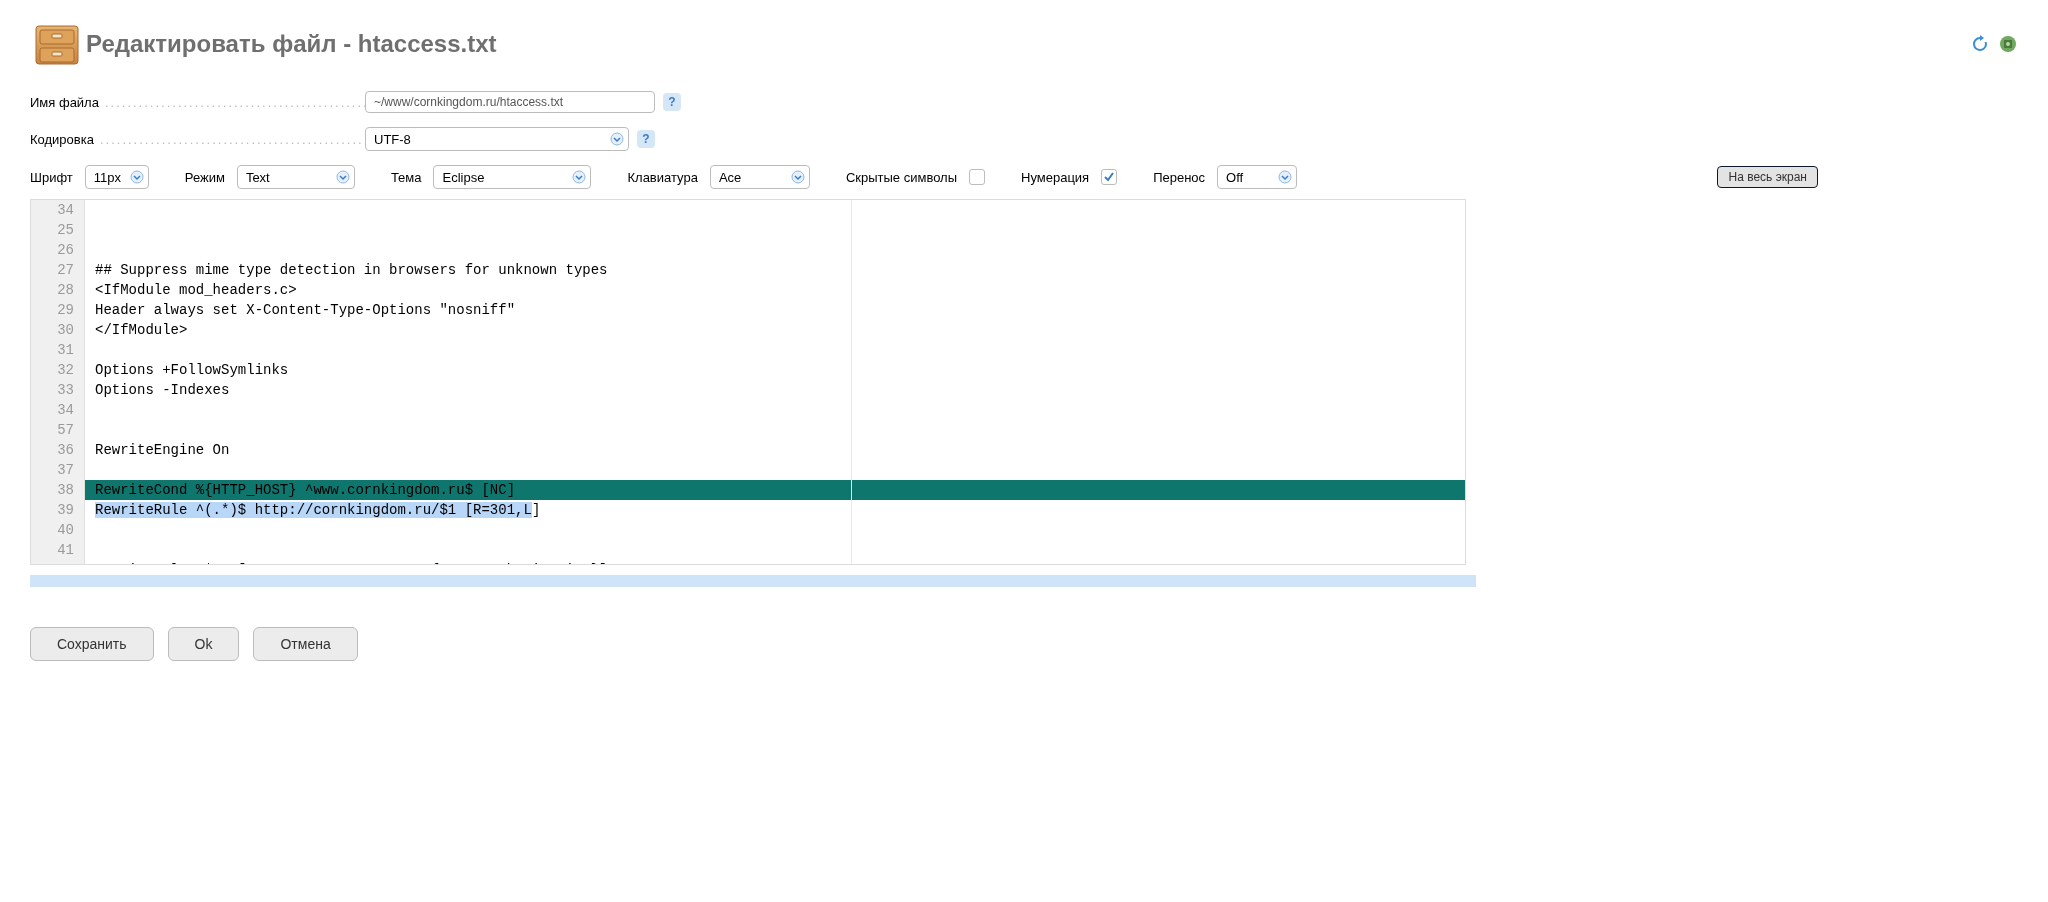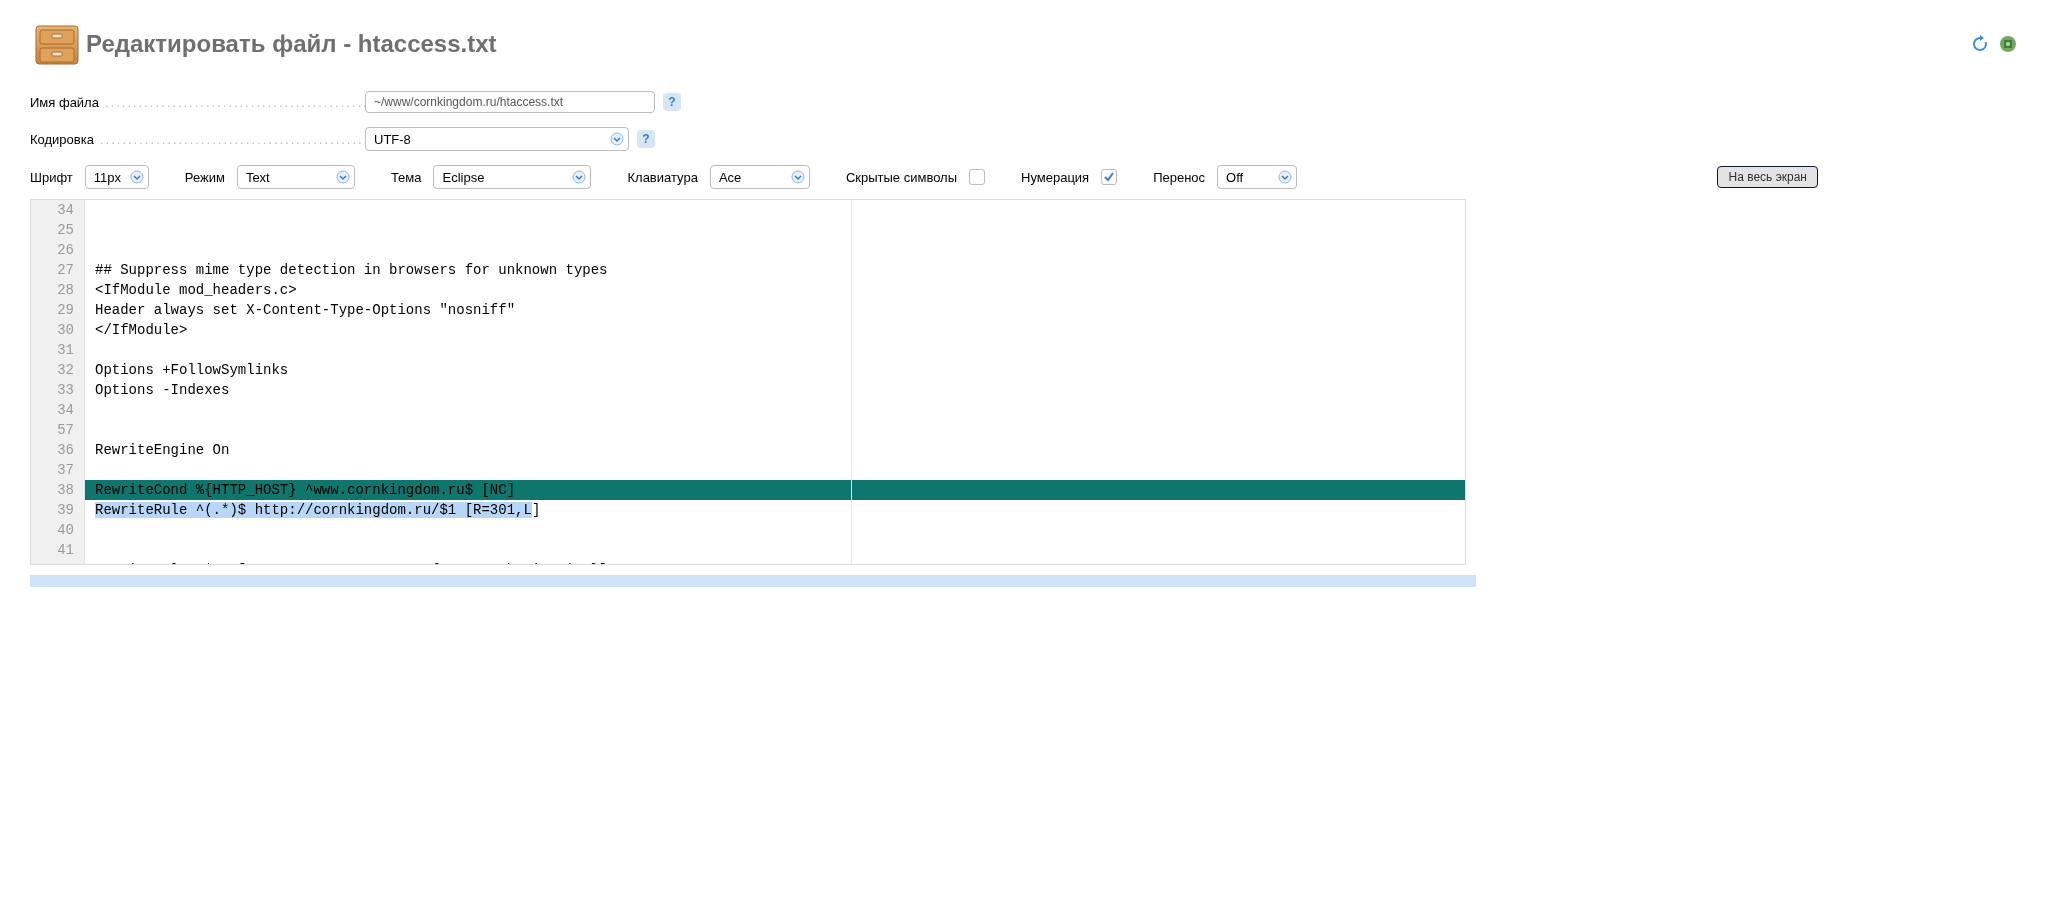--- a/index.html
+++ b/index.html
@@ -385,14 +385,19 @@
         <div class="gutter-line">39</div>
         <div class="gutter-line">40</div>
         <div class="gutter-line">41</div>
       </div>
     <div class="code-area" id="code-area">
       <div class="print-margin"></div>
     <div class="code-line">## Suppress mime type detection in browsers for unknown types</div><div class="code-line">&lt;IfModule mod_headers.c&gt;</div><div class="code-line">Header always set X-Content-Type-Options "nosniff"</div><div class="code-line">&lt;/IfModule&gt;</div><div class="code-line"></div><div class="code-line">Options +FollowSymlinks</div><div class="code-line">Options -Indexes</div><div class="code-line"></div><div class="code-line"></div><div class="code-line">RewriteEngine On</div><div class="code-line"></div><div class="code-line hl">RewriteCond %{HTTP_HOST} ^www.cornkingdom.ru$ [NC]</div><div class="code-line"><span style="background: rgb(184, 214, 247);">RewriteRule ^(.*)$ http://cornkingdom.ru/$1 [R=301,L</span>]</div><div class="code-line"></div><div class="code-line"></div><div class="code-line">RewriteRule .* - [E=HTTP_AUTHORIZATION:%{HTTP:Authorization}]</div></div>
   </div>
   <div class="bottom-bar"></div>
 
+  <div class="footer-buttons">
+    <button class="btn">Сохранить</button>
+    <button class="btn">Ok</button>
+    <button class="btn">Отмена</button>
+  </div>
 
 </div>
 
 </body></html>

